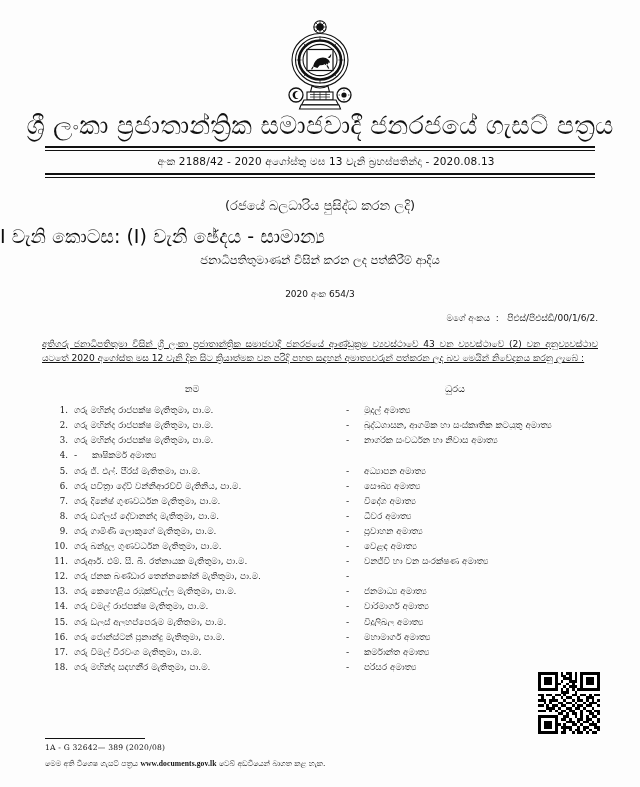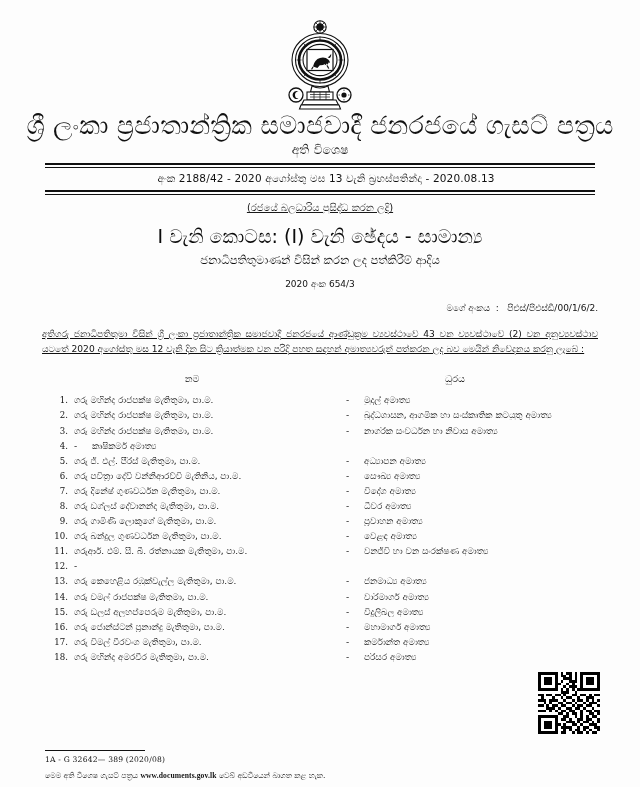--- a/index.html
+++ b/index.html
@@ -69,44 +69,43 @@
   .issue-line {
     text-align: center;
     font-size: 10.5px;
     padding: 4px 0 5px 12px;
     letter-spacing: 0.15px;
     color: #111;
   }
 
   .published-note {
     text-align: center;
-    font-size: 10px;
-    margin-top: 7px;
+    font-size: 13px;
+    margin-top: 20px;
     color: #1a1a1a;
-    text-decoration: underline;
   }
 
   
   .part-heading {
-    text-align: center;
+    text-align: left;
     font-size: 19px;
     margin-top: 11px;
     color: #0b0b0b;
     white-space: nowrap;
   }
   .part-sub {
     text-align: center;
     font-size: 11.5px;
     margin-top: 5px;
     color: #111;
   }
   .issue-no {
     text-align: center;
     font-size: 9px;
-    margin-top: 12px;
+    margin-top: 22px;
     color: #111;
   }
 
   
   .ref-line {
     text-align: right;
     font-size: 9px;
     margin: 13px 42px 0 0;
     color: #111;
   }
@@ -190,21 +189,21 @@
     grid-template-rows: repeat(25, 1fr);
     background: #ffffff;
   }
   .qr-grid i { background: transparent; display: block; }
   .qr-grid i.on { background: #000000; }
 
   
   .footer {
     position: absolute;
     left: 45px;
-    bottom: 6px;
+    bottom: 18px;
     width: 552px;
   }
   .footer-rule {
     width: 100px;
     border-top: 1.1px solid #111;
     margin-bottom: 4px;
   }
   .footer-code {
     font-size: 7.6px;
     font-family: "DejaVu Serif", "Liberation Serif", serif;
@@ -288,21 +287,20 @@
 
         <path d="M25 80 h32 l2.5 5 h-37 z" fill="#fff" stroke-width="1.1"></path>
         <line x1="24" y1="85" x2="58" y2="85"></line>
         <path d="M22 85 h38 l1.5 4 h-41 z" fill="#fff" stroke-width="1.1"></path>
       </g>
     </svg>
   </div>
 
   <div class="masthead">
     <div class="masthead-title">ශ්‍රී ලංකා ප්‍රජාතාන්ත්‍රික සමාජවාදී ජනරජයේ ගැසට් පත්‍රය</div>
-    <div class="masthead-sub">අති විශෙෂ</div>
   </div>
 
   <div class="rule-double"></div>
 
   <div class="issue-line">අංක 2188/42 - 2020 අගෝස්තු මස 13 වැනි බ්‍රහස්පතින්දා - 2020.08.13</div>
 
   <div class="rule-double-lower"></div>
 
   <div class="published-note">(රජයේ බලධාරිය පුසිද්ධ කරන ලදි)</div>
 
@@ -384,20 +382,21 @@
         <span class="r-post">වෙළඳ අමාත්‍ය</span>
       </li>
       <li class="appt-row">
         <span class="r-idx">11.</span>
         <span class="r-name">ගරුආර්. එම්. සී. බී. රත්නායක මැතිතුමා, පා.ම.</span>
         <span class="r-dash">-</span>
         <span class="r-post">වනජීවි හා වන සංරක්ෂණ අමාත්‍ය</span>
       </li>
       <li class="appt-row">
         <span class="r-idx">12.</span>
+        <span class="r-name">ගරු ජනක බණ්ඩාර තෙන්නකෝන් මැතිතුමා, පා.ම.</span>
         <span class="r-dash">-</span>
       </li>
       <li class="appt-row">
         <span class="r-idx">13.</span>
         <span class="r-name">ගරු කෙහෙළිය රඹුක්වැල්ල මැතිතුමා, පා.ම.</span>
         <span class="r-dash">-</span>
         <span class="r-post">ජනමාධ්‍ය අමාත්‍ය</span>
       </li>
       <li class="appt-row">
         <span class="r-idx">14.</span>
@@ -418,21 +417,21 @@
         <span class="r-post">මහාමාර්ග අමාත්‍ය</span>
       </li>
       <li class="appt-row">
         <span class="r-idx">17.</span>
         <span class="r-name">ගරු විමල් වීරවංශ මැතිතුමා, පා.ම.</span>
         <span class="r-dash">-</span>
         <span class="r-post">කර්මාන්ත අමාත්‍ය</span>
       </li>
       <li class="appt-row">
         <span class="r-idx">18.</span>
-        <span class="r-name">ගරු මහින්ද අමරවීර මැතිතුමා, පා.ම.</span>
+        <span class="r-name">ගරු මහින්ද සඳහනීර මැතිතුමා, පා.ම.</span>
         <span class="r-dash">-</span>
         <span class="r-post">පරිසර අමාත්‍ය</span>
       </li>
     </ul>
 
   <div class="qr-block">
     <div class="qr-grid" id="qr-grid" style="grid-template-columns: repeat(22, 1fr); grid-template-rows: repeat(23, 1fr);">
         <i class="on"></i>
         <i class="on"></i>
         <i class="on"></i>

